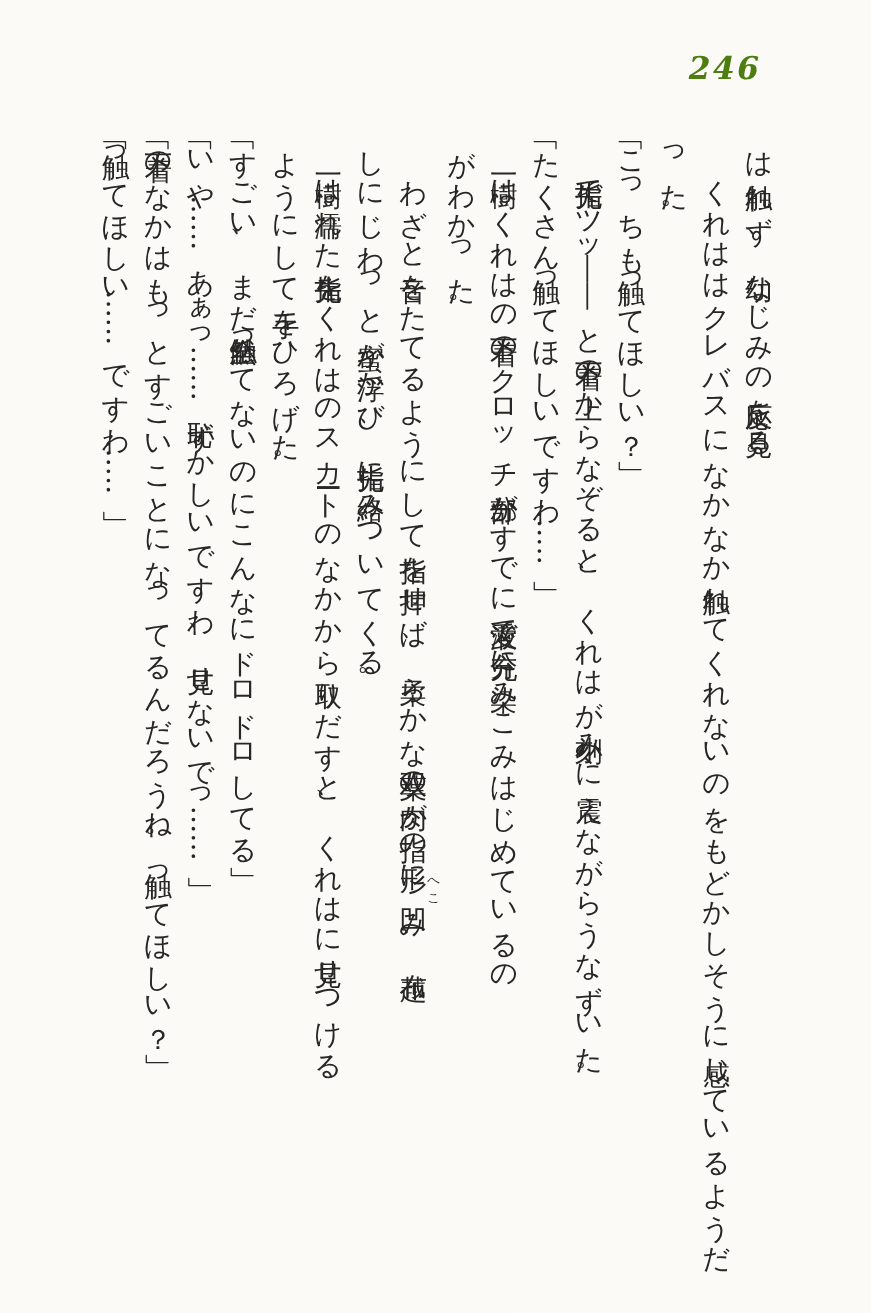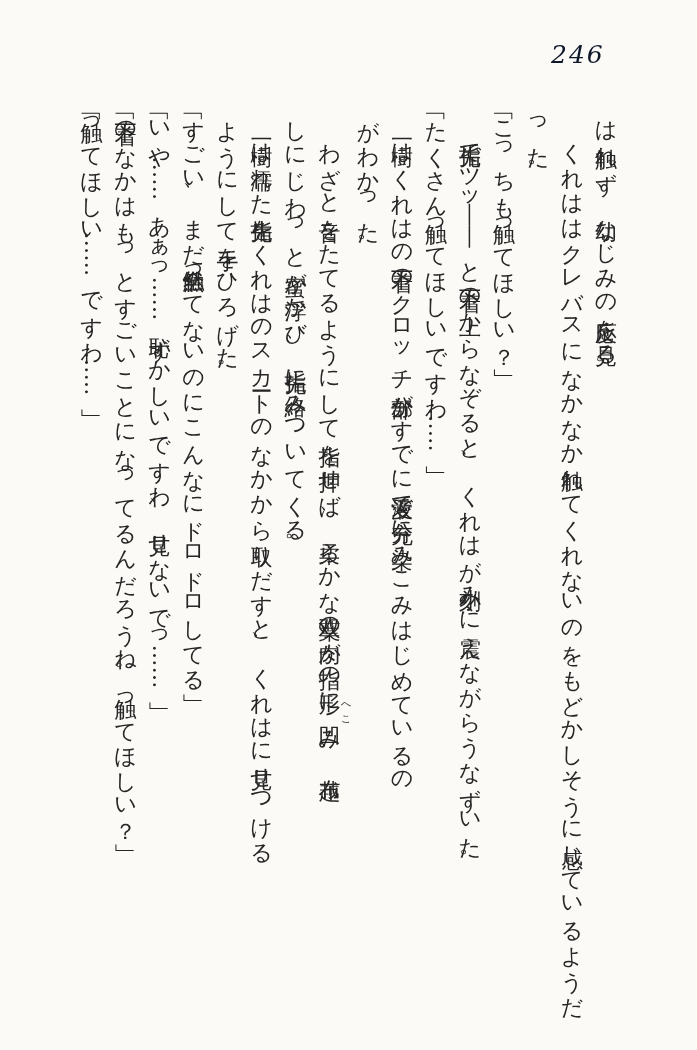--- a/index.html
+++ b/index.html
@@ -43,21 +43,21 @@
   ruby rt {
     font-size: 10px;
     letter-spacing: 0;
     color: #262626;
   }
 </style>
 </head>
 <body>
 
 <div class="page" style="background: rgb(251, 250, 247);">
-  <div class="page-number" style="color: #0f172a;">246</div>
+  <div class="page-number" style="color: #4d7c0f; font-weight: bold;">246</div>
   <div class="page-text" id="page-text" style="color: rgb(38, 38, 38);">
       <div class="tline">は触れず、幼なじみの反応を見る。</div>
       <div class="tline">　くれははクレバスになかなか触れてくれないのをもどかしそうに感じているようだ</div>
       <div class="tline">った。</div>
       <div class="tline">「こっちも触ってほしい？」</div>
       <div class="tline">　指先でツッ――と下着の上からなぞると、くれはが小刻みに震えながらうなずいた。</div>
       <div class="tline">「たくさん触ってほしいですわ……」</div>
       <div class="tline">　一樹はくれはの下着のクロッチ部分がすでに愛液で充分に染みこみはじめているの</div>
       <div class="tline">がわかった。</div>
       <div class="tline">　わざと音をたてるようにして指を押せば、柔らかな双葉の肉が指の形に<ruby>凹<rt>へこ</rt></ruby>み、布越</div>

